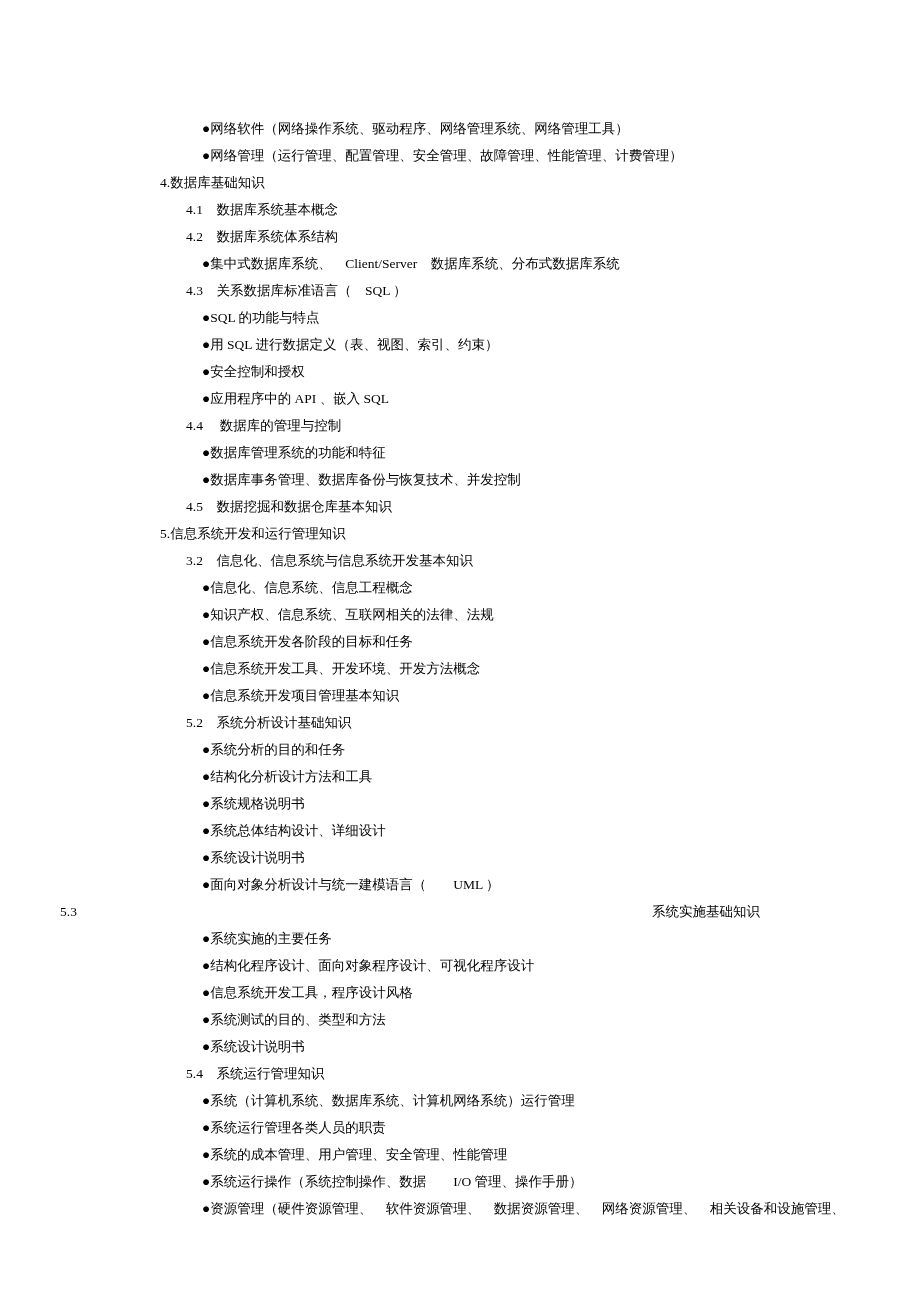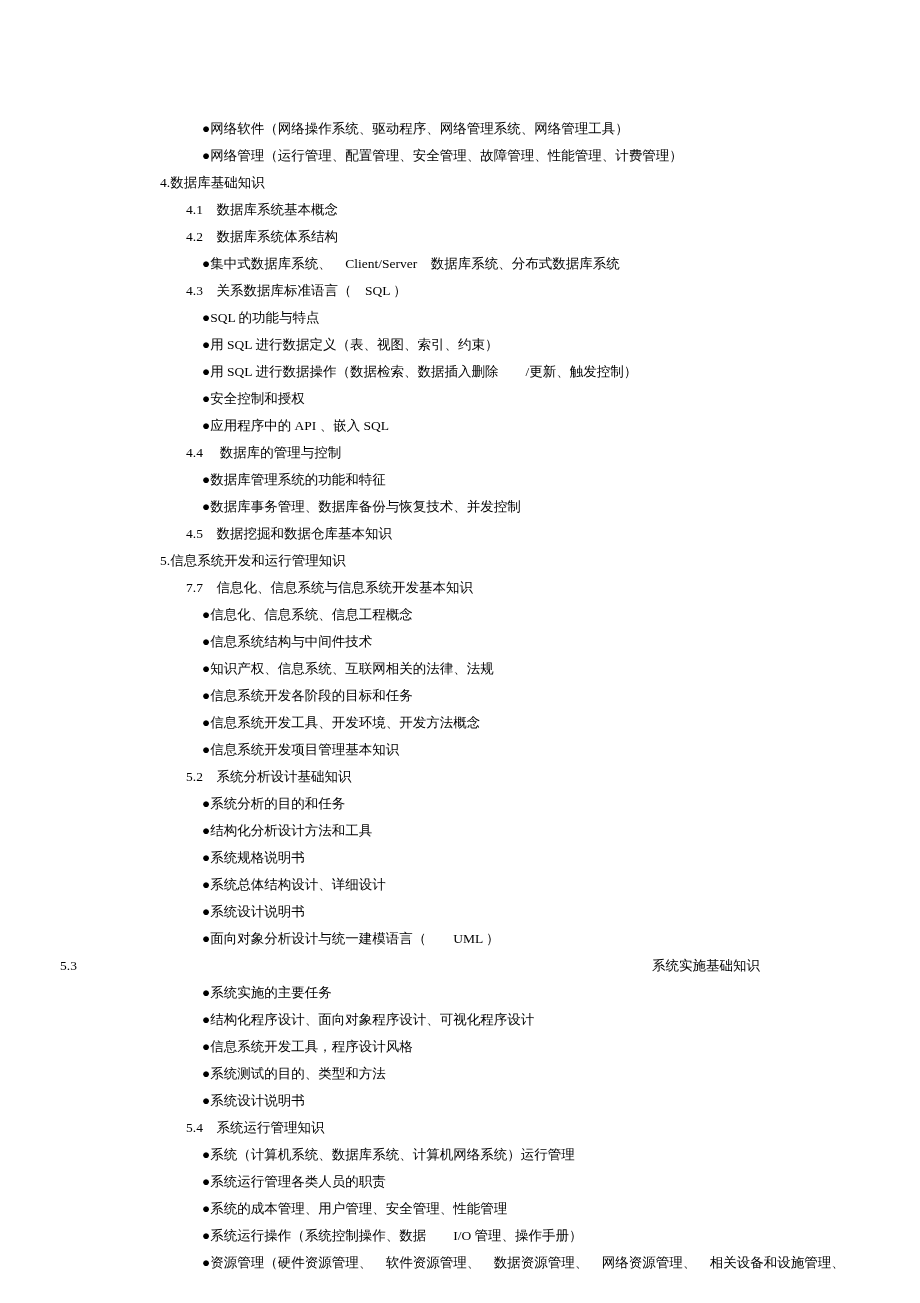--- a/index.html
+++ b/index.html
@@ -24,31 +24,29 @@
 <div id="container">
     <div class="l3">●网络软件（网络操作系统、驱动程序、网络管理系统、网络管理工具）</div>
     <div class="l3">●网络管理（运行管理、配置管理、安全管理、故障管理、性能管理、计费管理）</div>
     <div class="l1">4.数据库基础知识</div>
     <div class="l2">4.1　数据库系统基本概念</div>
     <div class="l2">4.2　数据库系统体系结构</div>
     <div class="l3">●集中式数据库系统、　Client/Server　数据库系统、分布式数据库系统</div>
     <div class="l2">4.3　关系数据库标准语言（　SQL ）</div>
     <div class="l3">●SQL 的功能与特点</div>
     <div class="l3">●用 SQL 进行数据定义（表、视图、索引、约束）</div>
-    <div class="l3">●用 SQL 进行数据操作（数据检索、数据插入删除　　/更新、触发控制）</div>
     <div class="l3">●安全控制和授权</div>
     <div class="l3">●应用程序中的  API 、嵌入 SQL</div>
     <div class="l2">4.4　 数据库的管理与控制</div>
     <div class="l3">●数据库管理系统的功能和特征</div>
     <div class="l3">●数据库事务管理、数据库备份与恢复技术、并发控制</div>
     <div class="l2">4.5　数据挖掘和数据仓库基本知识</div>
     <div class="l1">5.信息系统开发和运行管理知识</div>
-    <div class="l2">7.7　信息化、信息系统与信息系统开发基本知识</div>
+    <div class="l2">3.2　信息化、信息系统与信息系统开发基本知识</div>
     <div class="l3">●信息化、信息系统、信息工程概念</div>
-    <div class="l3">●信息系统结构与中间件技术</div>
     <div class="l3">●知识产权、信息系统、互联网相关的法律、法规</div>
     <div class="l3">●信息系统开发各阶段的目标和任务</div>
     <div class="l3">●信息系统开发工具、开发环境、开发方法概念</div>
     <div class="l3">●信息系统开发项目管理基本知识</div>
     <div class="l2">5.2　系统分析设计基础知识</div>
     <div class="l3">●系统分析的目的和任务</div>
     <div class="l3">●结构化分析设计方法和工具</div>
     <div class="l3">●系统规格说明书</div>
     <div class="l3">●系统总体结构设计、详细设计</div>
     <div class="l3">●系统设计说明书</div>

